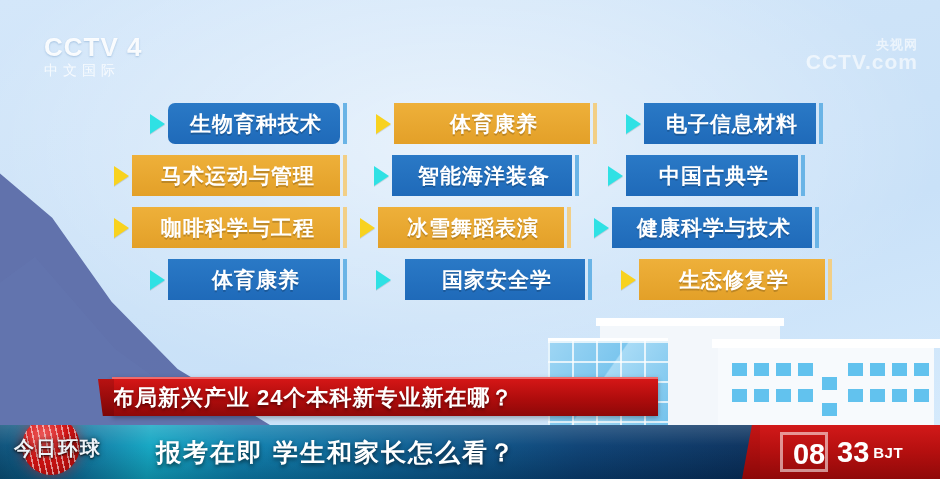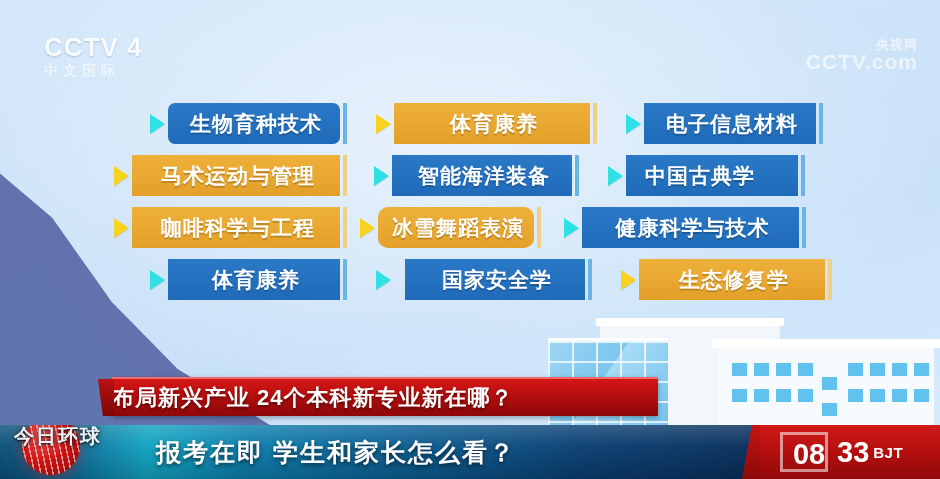--- a/index.html
+++ b/index.html
@@ -116,21 +116,21 @@
     position:absolute;left:4px;bottom:2px;width:152px;height:64px;
   }
   .globe{
     position:absolute;left:18px;top:4px;width:58px;height:58px;border-radius:50%;
     background:
       repeating-linear-gradient(78deg, rgba(255,255,255,.55) 0 1.5px, rgba(255,255,255,0) 1.5px 6px),
       radial-gradient(circle at 36% 32%, #f05b5b 0%, #cf1414 45%, #8d0606 100%);
     box-shadow:0 0 14px rgba(220,30,30,.55);
   }
   .prog-name{
-    position:absolute;left:10px;top:10px;width:140px;
+    position:absolute;left:10px;top:22px;width:140px;
     color:#eef3f8;font-weight:bold;font-size:20px;letter-spacing:2px;
     text-shadow:0 1px 2px rgba(0,0,0,.8),0 0 6px rgba(0,0,0,.6);
     white-space:nowrap;
   }
   .sub-headline{
     position:absolute;left:156px;bottom:0;height:54px;display:flex;align-items:center;
     color:#ffffff;font-weight:bold;font-size:25px;letter-spacing:2px;
     text-shadow:0 2px 4px rgba(0,0,0,.6);white-space:nowrap;
   }
   
@@ -262,48 +262,48 @@
             <span class="arrow cyan"></span>
           </span>
         <span class="chip blue" style="width:180px;justify-content:center;">
           <span class="txt">智能海洋装备</span>
         </span>
       </div>
       <div class="cell" style="margin-left:36px;">
         <span class="arrow-slot">
             <span class="arrow cyan"></span>
           </span>
-        <span class="chip blue" style="width:172px;justify-content:flex-start;">
+        <span class="chip blue" style="width:172px;justify-content:center;">
           <span class="txt">中国古典学</span>
         </span>
       </div>
     </div>
 
     <div class="row">
       <div class="cell" style="margin-left:6px;">
         <span class="arrow-slot">
             <span class="arrow yellow"></span>
           </span>
         <span class="chip orange" style="width:208px;justify-content:center;">
           <span class="txt">咖啡科学与工程</span>
         </span>
       </div>
       <div class="cell" style="margin-left:20px;">
         <span class="arrow-slot">
             <span class="arrow yellow"></span>
           </span>
-        <span class="chip orange" style="width:156px;justify-content:center;border-radius:10px;">
+        <span class="chip orange" style="width:186px;justify-content:center;">
           <span class="txt">冰雪舞蹈表演</span>
         </span>
       </div>
       <div class="cell" style="margin-left:30px;">
         <span class="arrow-slot">
             <span class="arrow cyan"></span>
           </span>
-        <span class="chip blue" style="width:217px;justify-content:center;">
+        <span class="chip blue" style="width:200px;justify-content:center;">
           <span class="txt">健康科学与技术</span>
         </span>
       </div>
     </div>
 
     <div class="row">
       <div class="cell" style="margin-left:42px;">
         <span class="arrow-slot">
             <span class="arrow cyan"></span>
           </span>

